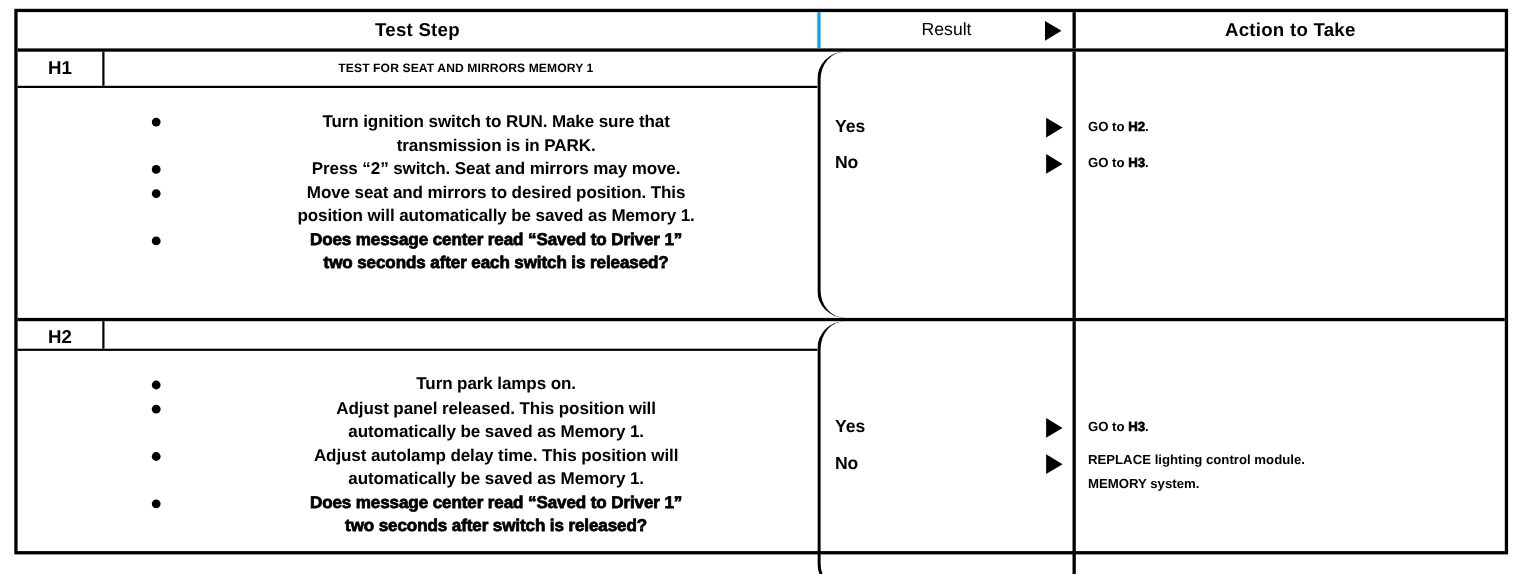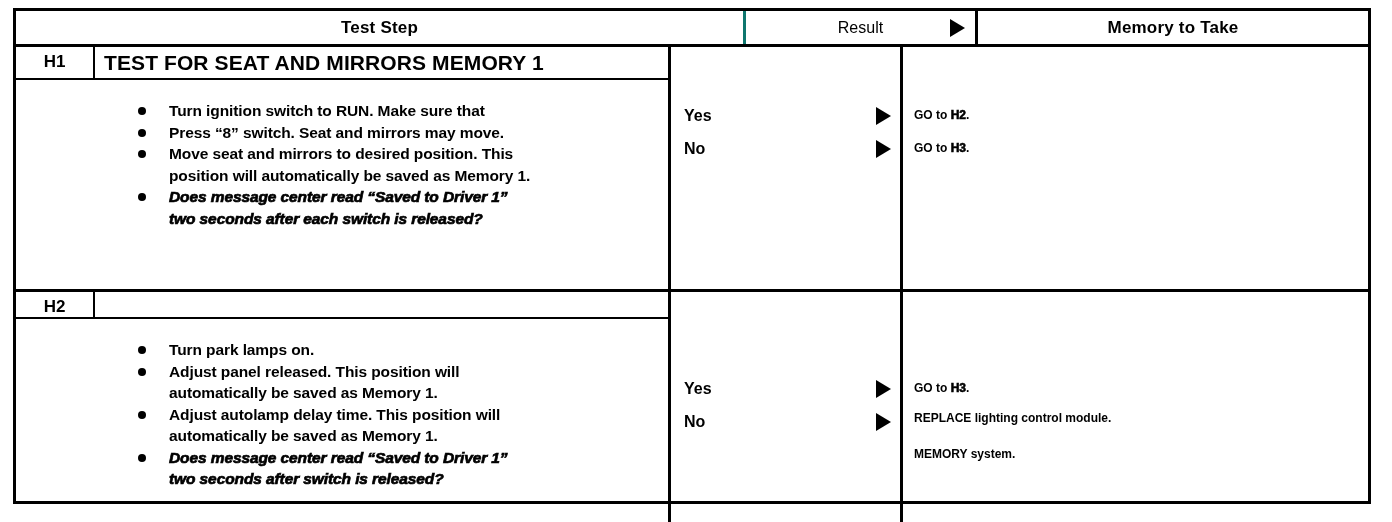--- a/index.html
+++ b/index.html
@@ -36,21 +36,21 @@
   }
 
   .row {
     display: flex;
     box-sizing: border-box;
     width: 100%;
   }
 
   
   .col-step     { width: 727px; box-sizing: border-box; }
-  .col-result   { width: 232px; box-sizing: border-box; border-left: 3px solid #0f766e; }
+  .col-result   { width: 232px; box-sizing: border-box; border-left: 3px solid #0ea5e9; }
   .col-action   { width: 393px; box-sizing: border-box; border-left: 3px solid #000; }
 
   
   .header-row {
     height: 36px;
     border-bottom: 3px solid #000;
   }
   .header-cell {
     display: flex;
     align-items: center;
@@ -85,24 +85,25 @@
 
   
   .block {
     display: flex;
     width: 100%;
     box-sizing: border-box;
   }
   .block-sep { border-bottom: 3px solid #000; }
 
   .step-col {
-    width: 652px;
+    width: 727px;
     box-sizing: border-box;
     display: flex;
     flex-direction: column;
+    text-align: center;
   }
 
   .title-line {
     display: flex;
     border-bottom: 2px solid #000;
     box-sizing: border-box;
   }
   .code-cell {
     width: 79px;
     box-sizing: border-box;
@@ -112,21 +113,21 @@
     justify-content: center;
     padding-top: 5px;
     font-weight: bold;
     font-size: 17px;
   }
   .title-cell {
     flex: 1;
     box-sizing: border-box;
     padding: 4px 0 4px 9px;
     font-weight: bold;
-    font-size: 21px;
+    font-size: 11px;
     line-height: 23px;
     letter-spacing: 0.1px;
   }
 
   .bullets {
     flex: 1;
     box-sizing: border-box;
     padding: 10px 0 8px 0;
   }
   ul.bl {
@@ -145,41 +146,41 @@
   }
   ul.bl li .dot {
     position: absolute;
     left: 112px;
     top: 7px;
     width: 8px;
     height: 8px;
     background: #000;
     border-radius: 50%;
   }
-  ul.bl li.heavy { font-weight: bold; font-style: italic; }
+  ul.bl li.heavy { font-weight: bold; }
   ul.bl li .txt { display: block; }
   ul.bl li.light .txt { font-weight: bold; }
   
   ul.bl li.light { font-weight: normal; }
   ul.bl li.light .txt {
     font-weight: bold;
     -webkit-text-stroke: 0px;
   }
   ul.bl li.heavy .txt {
     font-weight: bold;
     -webkit-text-stroke: 0.7px #000;
   }
 
   
   .res-col, .act-col {
     box-sizing: border-box;
     display: flex;
     flex-direction: column;
   }
-  .res-col { width: 232px; border-left: 3px solid #000; }
+  .res-col { width: 232px; border-left: 3px solid #000; border-radius: 25px; }
   .act-col { width: 393px; border-left: 3px solid #000; }
 
   .res-list { padding-top: 52px; }
   .res-item {
     position: relative;
     height: 33px;
     font-size: 16px;
     font-weight: bold;
     padding-left: 13px;
     display: flex;
@@ -196,60 +197,61 @@
   .act-item {
     height: 33px;
     font-size: 12px;
     font-weight: bold;
     padding-left: 11px;
     line-height: 21.5px;
     display: flex;
     flex-direction: column;
     justify-content: center;
   }
-  .act-item.two { height: 46px; justify-content: flex-start; padding-top: 3px; gap: 14px;}
+  .act-item.two { height: 46px; justify-content: flex-start; padding-top: 3px;}
   .act-item span { display: block; }
   .act-item b { font-weight: bold; -webkit-text-stroke: 0.6px #000; }
 
   .h2 .res-list { padding-top: 80px; }
   .h2 .act-list { padding-top: 80px; }
 </style>
 </head>
 <body>
 
 <div class="page">
   <div class="dtable">
 
     <div class="row header-row">
       <div class="col-step header-cell">Test Step</div>
       <div class="col-result">
         <div class="header-result-inner">
           <span>Result</span>
           <span class="tri header-tri"></span>
         </div>
       </div>
-      <div class="col-action header-cell">Memory to Take</div>
+      <div class="col-action header-cell">Action to Take</div>
     </div>
 
     <div id="blocks">
         <div class="block block-sep" style="height: 245px;">
           <div class="step-col">
             <div class="title-line">
               <div class="code-cell">H1</div>
               <div class="title-cell">TEST FOR SEAT AND MIRRORS MEMORY 1</div>
             </div>
             <div class="bullets">
               <ul class="bl">
                 <li class="light">
                   <span class="dot"></span>
                   <span class="txt">Turn ignition switch to RUN. Make sure that</span>
-                </li>
-                <li class="light">
-                  <span class="dot"></span>
-                  <span class="txt">Press “8” switch. Seat and mirrors may move.</span>
+                  <span class="txt">transmission is in PARK.</span>
+                </li>
+                <li class="light">
+                  <span class="dot"></span>
+                  <span class="txt">Press “2” switch. Seat and mirrors may move.</span>
                 </li>
                 <li class="light">
                   <span class="dot"></span>
                   <span class="txt">Move seat and mirrors to desired position. This</span>
                   <span class="txt">position will automatically be saved as Memory 1.</span>
                 </li>
                 <li class="heavy">
                   <span class="dot"></span>
                   <span class="txt">Does message center read “Saved to Driver 1”</span>
                   <span class="txt">two seconds after each switch is released?</span>

